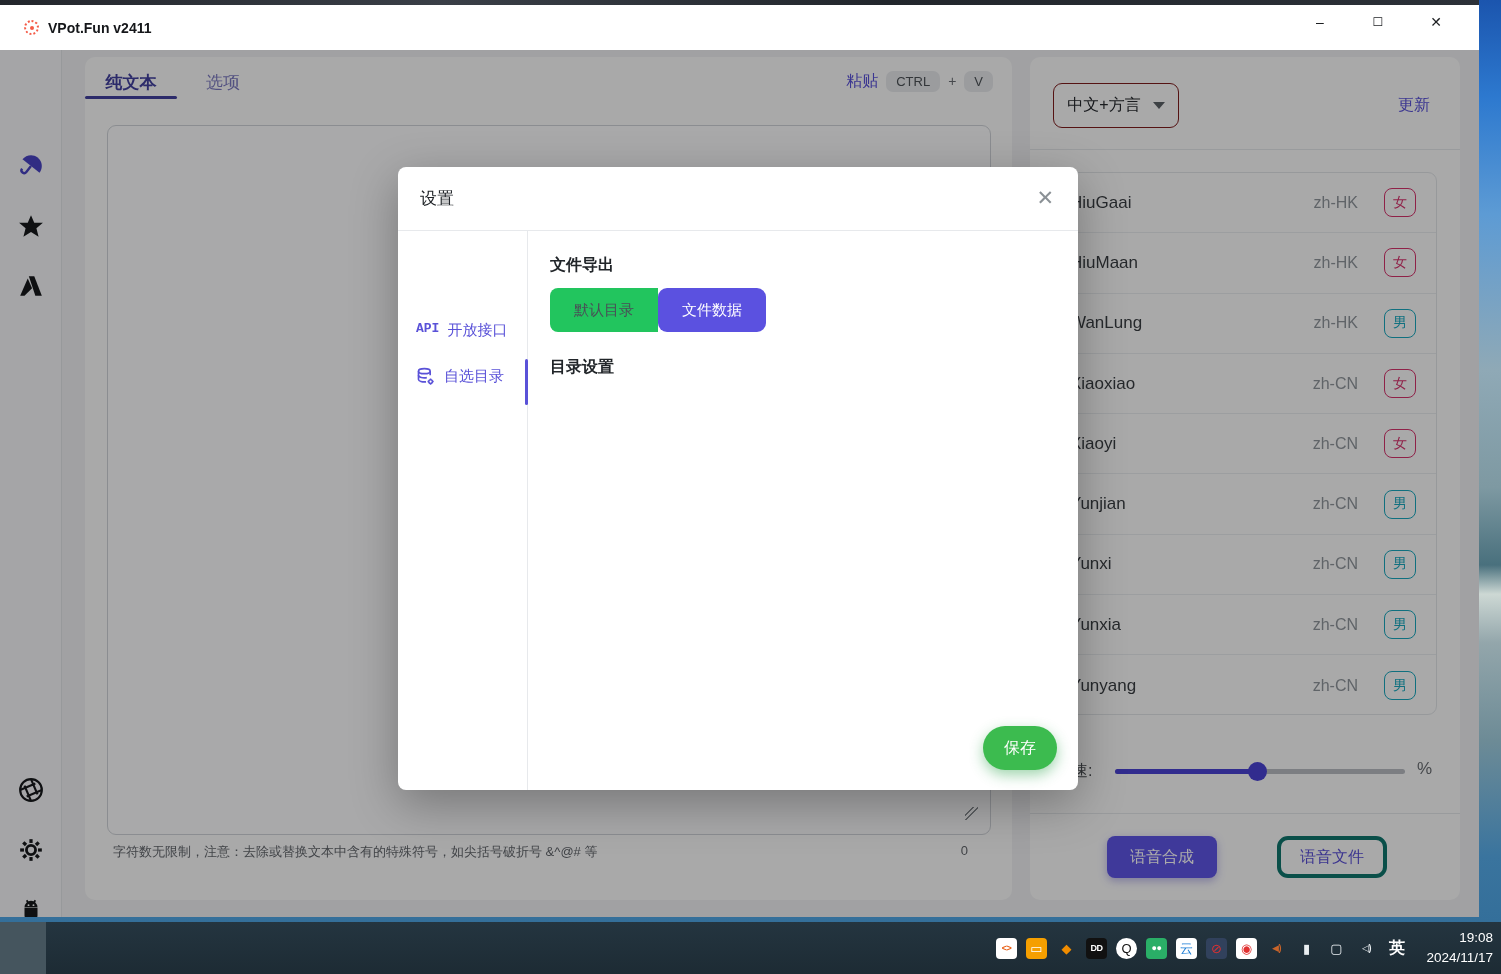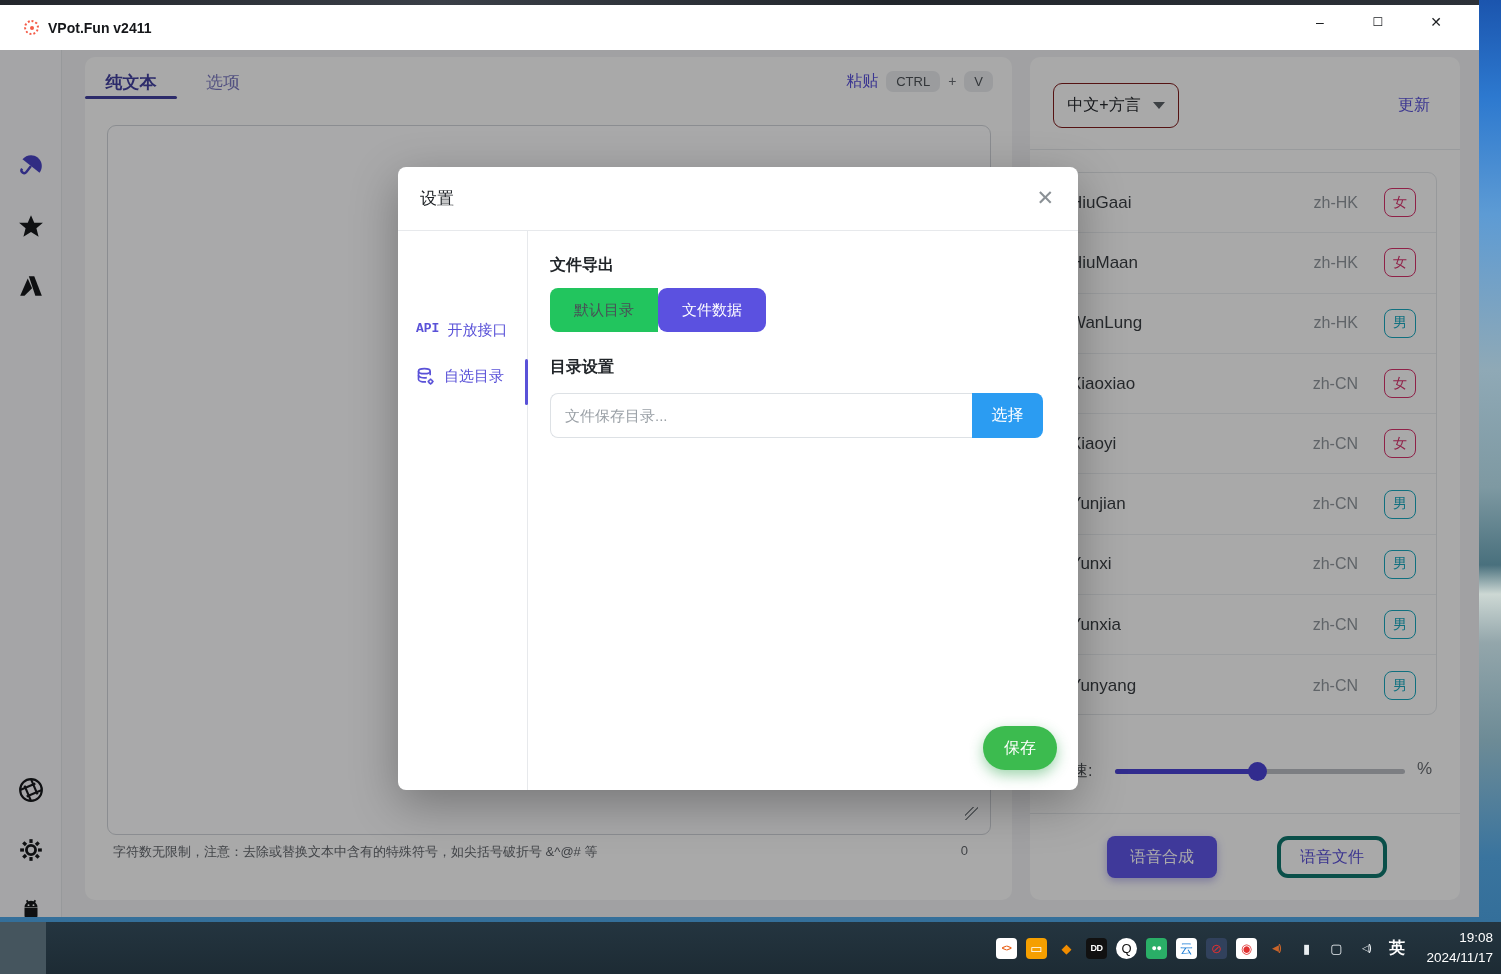--- a/index.html
+++ b/index.html
@@ -341,24 +341,20 @@
         <span>自选目录</span>
       </div>
       <div class="nav-active-bar"></div>
     </div>
     <div class="m-section-title" style="top:88px">文件导出</div>
     <div class="segmented">
       <button class="seg-btn default">默认目录</button>
       <button class="seg-btn selected">文件数据</button>
     </div>
     <div class="m-section-title" style="top:190px">目录设置</div>
-    <div class="dir-input-group">
-      <input class="dir-input" placeholder="文件保存目录..." style="">
-      <button class="btn-choose">选择</button>
-    </div>
     <button class="btn-save">保存</button>
   </div>
 
 </div>
 
 <div class="taskbar">
   <div class="start-btn"></div>
   <div class="tray">
       <span class="tray-icon multi" style="background: rgb(255, 255, 255); color: rgb(232, 89, 12);">&lt;&gt;</span>
       <span class="tray-icon" style="background: rgb(245, 159, 0); color: rgb(255, 255, 255);">▭</span>

